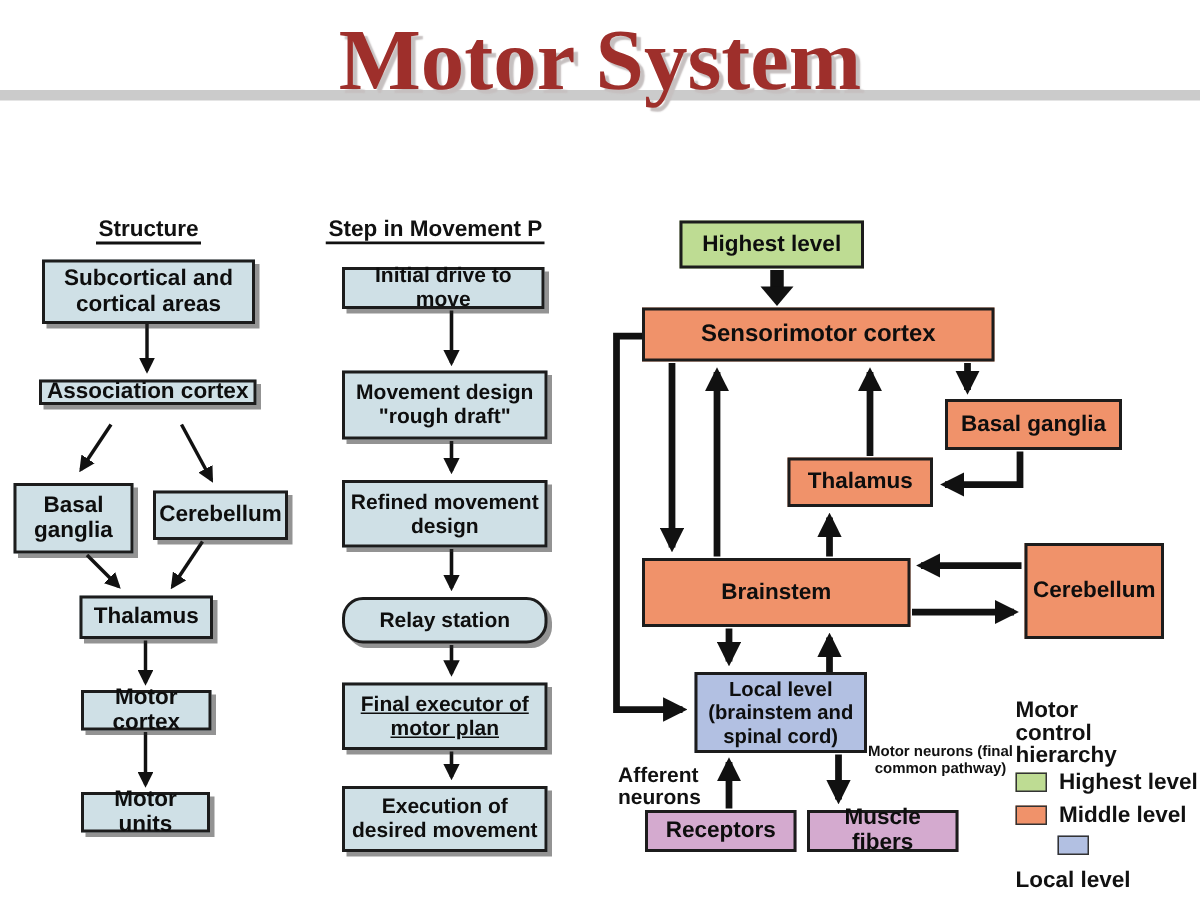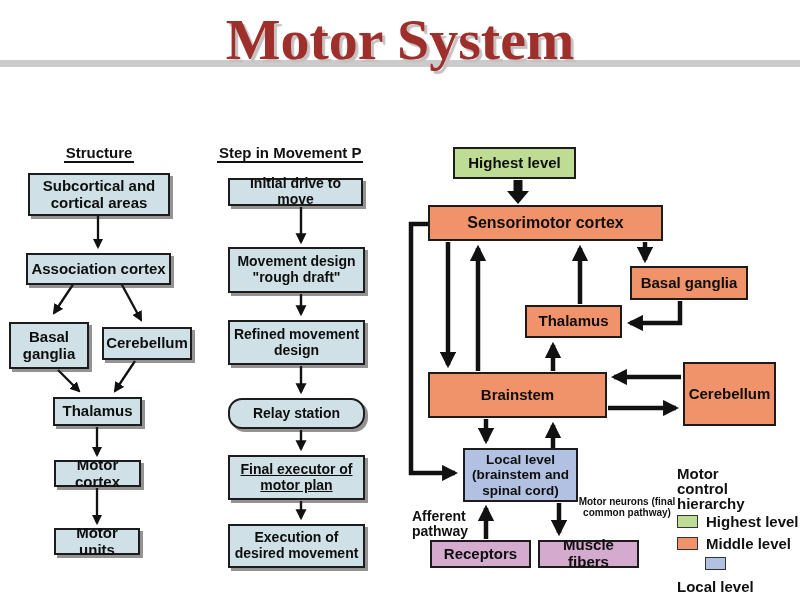--- a/index.html
+++ b/index.html
@@ -84,21 +84,21 @@
     <g>
       <line x1="518" y1="180" x2="518" y2="192" stroke="#111" stroke-width="9"></line>
       <polygon points="518,204 507,191 529,191" fill="#111"></polygon>
     </g>
   </svg>
 
   <div class="colHeader" style="left:28px;top:144px;width:142px;">
     <span>Structure</span>
   </div>
   <div class="box fb" style="left:28px;top:173px;width:142px;height:43px;">Subcortical and cortical areas</div>
-  <div class="box fb" style="left:26px;top:253px;width:145px;height:32px;">Association cortex</div>
+  <div class="box fb" style="left:26px;top:253px;width:145px;height:17px;">Association cortex</div>
   <div class="box fb" style="left:9px;top:322px;width:80px;height:47px;">Basal ganglia</div>
   <div class="box fb" style="left:102px;top:327px;width:90px;height:33px;">Cerebellum</div>
   <div class="box fb" style="left:53px;top:397px;width:89px;height:29px;">Thalamus</div>
   <div class="box fb" style="left:54px;top:460px;width:87px;height:27px;">Motor cortex</div>
   <div class="box fb" style="left:54px;top:528px;width:86px;height:27px;">Motor units</div>
 
   <div class="colHeader clip" style="left:217px;top:144px;width:146px;text-align:left;">
     <span>Step in Movement P</span>
   </div>
   <div class="box fb mid" style="left:228px;top:178px;width:135px;height:28px;">Initial drive to move</div>
@@ -111,21 +111,21 @@
   <div class="box hb" style="left: 453px; top: 147px; width: 123px; height: 32px; background-color: rgb(190, 220, 147);">Highest level</div>
   <div class="box hb" style="left: 428px; top: 205px; width: 235px; height: 36px; font-size: 16px; background-color: rgb(240, 146, 106);">Sensorimotor cortex</div>
   <div class="box hb" style="left: 630px; top: 266px; width: 118px; height: 34px; background-color: rgb(240, 146, 106);">Basal ganglia</div>
   <div class="box hb" style="left: 525px; top: 305px; width: 97px; height: 33px; background-color: rgb(240, 146, 106);">Thalamus</div>
   <div class="box hb" style="left: 428px; top: 372px; width: 179px; height: 46px; background-color: rgb(240, 146, 106);">Brainstem</div>
   <div class="box hb" style="left: 683px; top: 362px; width: 93px; height: 64px; background-color: rgb(240, 146, 106);">Cerebellum</div>
   <div class="box hb" style="left: 463px; top: 448px; width: 115px; height: 54px; font-size: 13.5px; background-color: rgb(178, 192, 226);">Local level (brainstem and spinal cord)</div>
   <div class="box hb" style="left: 430px; top: 540px; width: 101px; height: 28px; background-color: rgb(212, 170, 207);">Receptors</div>
   <div class="box hb" style="left: 538px; top: 540px; width: 101px; height: 28px; background-color: rgb(212, 170, 207);">Muscle fibers</div>
 
-  <div class="note" style="left:412px;top:509px;width:72px;font-size:14px;">Afferent pathway</div>
+  <div class="note" style="left:412px;top:509px;width:72px;font-size:14px;">Afferent neurons</div>
   <div class="note" style="left:577px;top:497px;width:100px;text-align:center;">Motor neurons (final common pathway)</div>
 
   <div class="legendTitle" style="left:677px;top:466px;width:84px;">Motor control hierarchy</div>
   <div class="legendRow" style="left:677px;top:513px;">
     <div class="swatch" style="background-color: rgb(190, 220, 147);"></div>
     <div class="legendLabel">Highest level</div>
   </div>
   <div class="legendRow" style="left:677px;top:535px;">
     <div class="swatch" style="background-color: rgb(240, 146, 106);"></div>
     <div class="legendLabel">Middle level</div>

